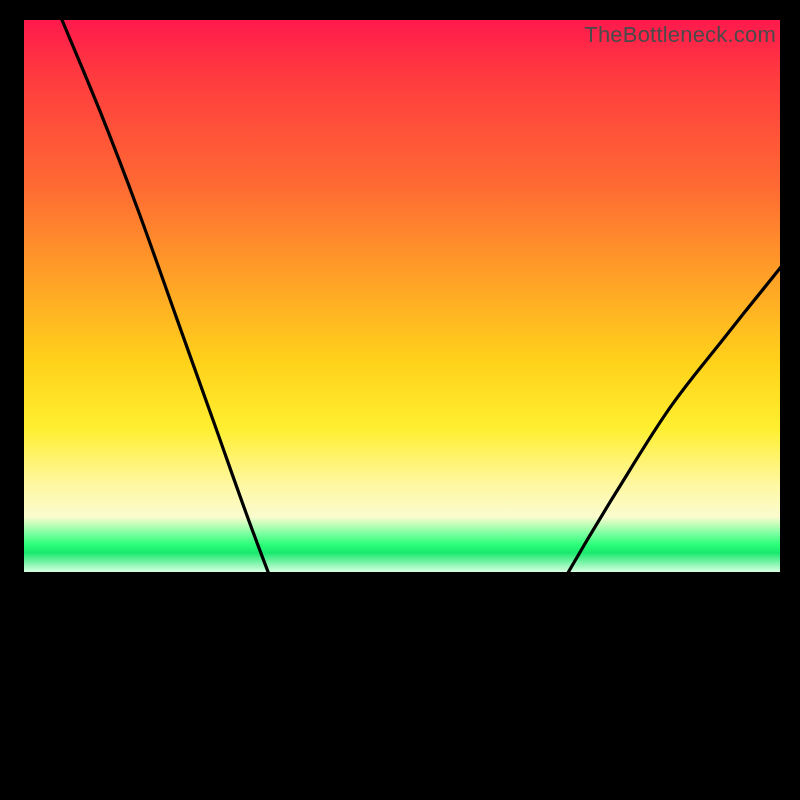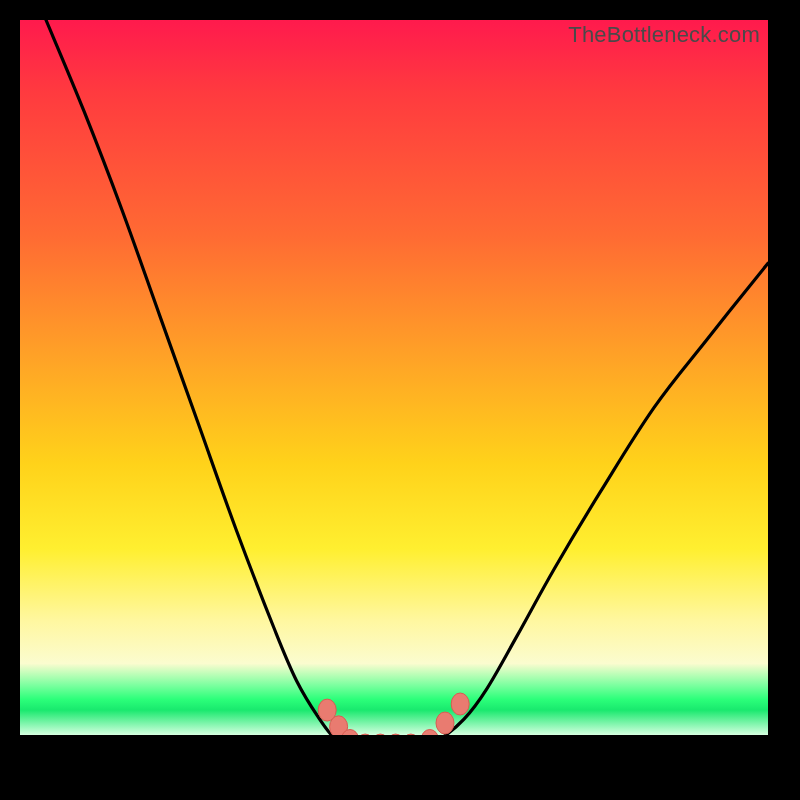--- a/index.html
+++ b/index.html
@@ -11,24 +11,24 @@
     overflow: hidden;
     font-family: Arial, Helvetica, sans-serif;
   }
   .frame {
     position: absolute;
     inset: 0;
     background: #000;
   }
   .plot-area {
     position: absolute;
-    left: 8px;
+    left: 24px;
     top: 20px;
     width: 760px;
-    height: 715px;
+    height: 552px;
     overflow: hidden;
   }
   .gradient {
     position: absolute;
     inset: 0;
     
     background: linear-gradient(
       to bottom,
       #ff1a4d 0%,
       #ff3a3f 10%,

